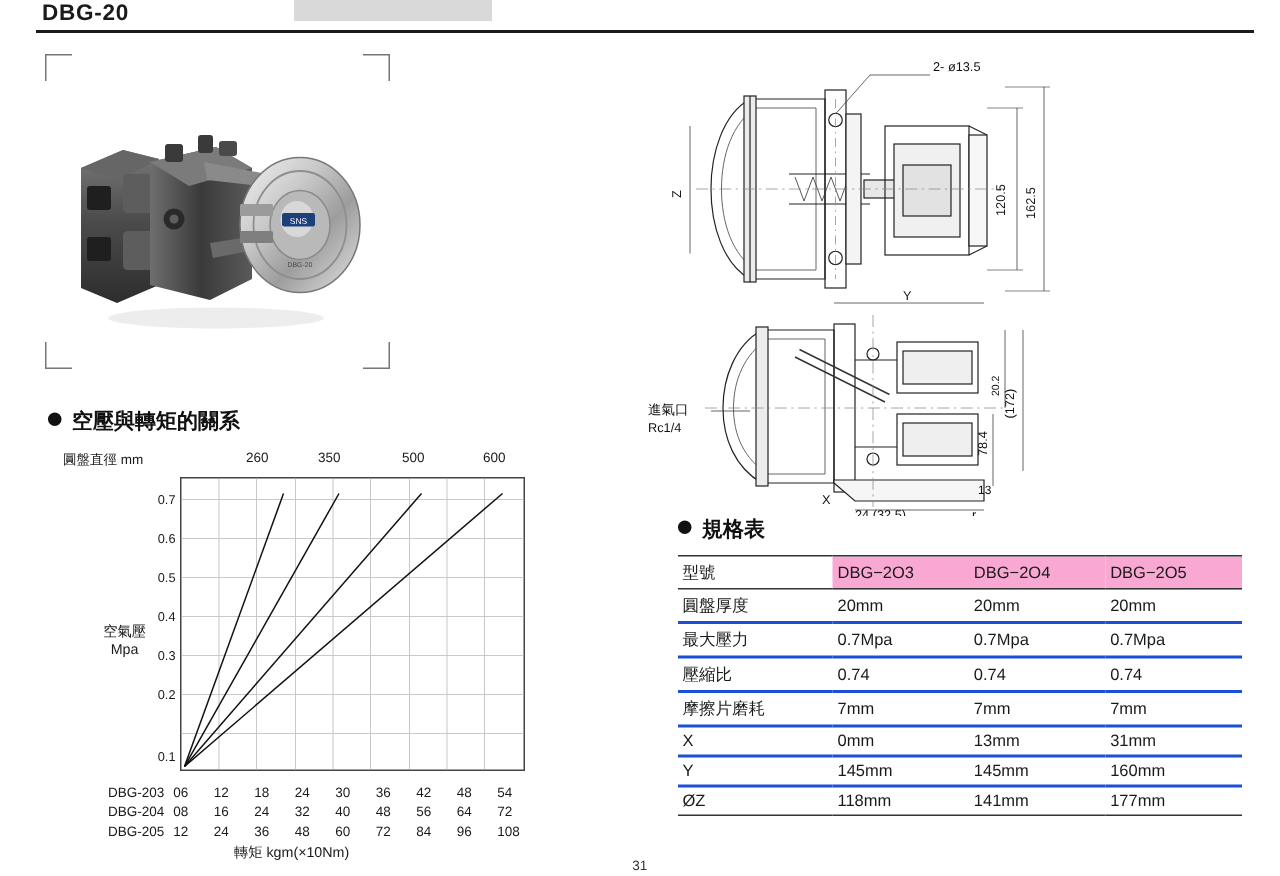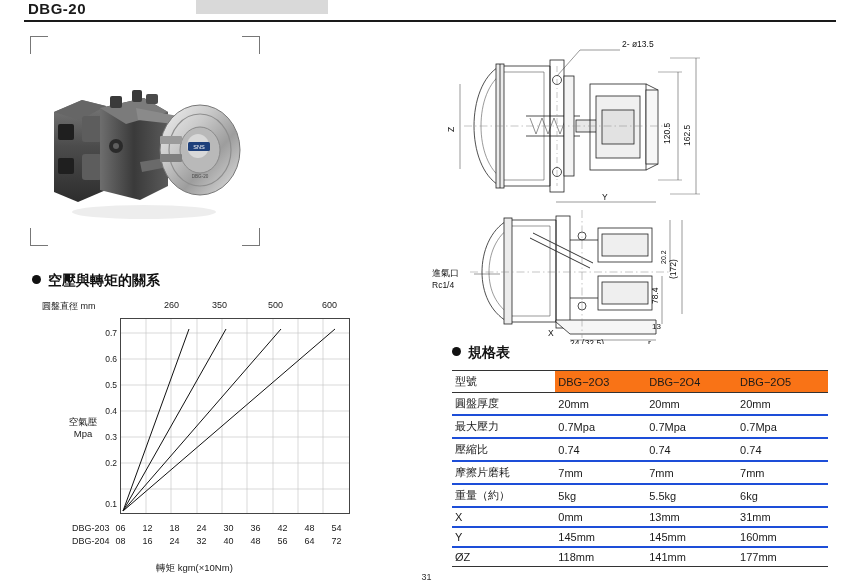--- a/index.html
+++ b/index.html
@@ -189,21 +189,21 @@
     border-bottom: 2px solid #1d4ed8;
     border-top: none;
     text-align: left;
     padding: 3px 4px 3px 3px;
     font-weight: normal;
     white-space: nowrap;
   }
   table.spec thead th {
     border-top: 1px solid #333;
     border-bottom: 1px solid #333;
-    background: #f97316;
+    background: #f9a8d4;
   }
   table.spec thead th:first-child { background: #ffffff; }
   table.spec tbody tr td:first-child { width: 104px; }
   table.spec tbody td { width: 90px; }
   table.spec tbody tr:last-child td { border-bottom: 1px solid #333; margin-left: 48px; }
 
   .footer-page {
     position: absolute;
     left: 0;
     right: 0;
@@ -368,20 +368,32 @@
           <td class="num">08</td>
           <td class="num">16</td>
           <td class="num">24</td>
           <td class="num">32</td>
           <td class="num">40</td>
           <td class="num">48</td>
           <td class="num">56</td>
           <td class="num">64</td>
           <td class="num">72</td>
         </tr>
+        <tr>
+          <td class="name">DBG-205</td>
+          <td class="num">12</td>
+          <td class="num">24</td>
+          <td class="num">36</td>
+          <td class="num">48</td>
+          <td class="num">60</td>
+          <td class="num">72</td>
+          <td class="num">84</td>
+          <td class="num">96</td>
+          <td class="num">108</td>
+        </tr>
       </tbody>
     </table>
 
     <div class="chart-xtitle">轉矩 kgm(×10Nm)</div>
   </div>
 
   <div class="draw-wrap">
     <svg width="412" height="320" viewBox="0 0 412 320" font-family="Liberation Sans, sans-serif">
       <g stroke="#222" fill="none" stroke-width="0.8">
 
@@ -511,26 +523,20 @@
           <td>0.74</td>
           <td>0.74</td>
         </tr>
         <tr>
           <td>摩擦片磨耗</td>
           <td>7mm</td>
           <td>7mm</td>
           <td>7mm</td>
         </tr>
         <tr>
-          <td>重量（約）</td>
-          <td>5kg</td>
-          <td>5.5kg</td>
-          <td>6kg</td>
-        </tr>
-        <tr>
           <td>X</td>
           <td>0mm</td>
           <td>13mm</td>
           <td>31mm</td>
         </tr>
         <tr>
           <td>Y</td>
           <td>145mm</td>
           <td>145mm</td>
           <td>160mm</td>

